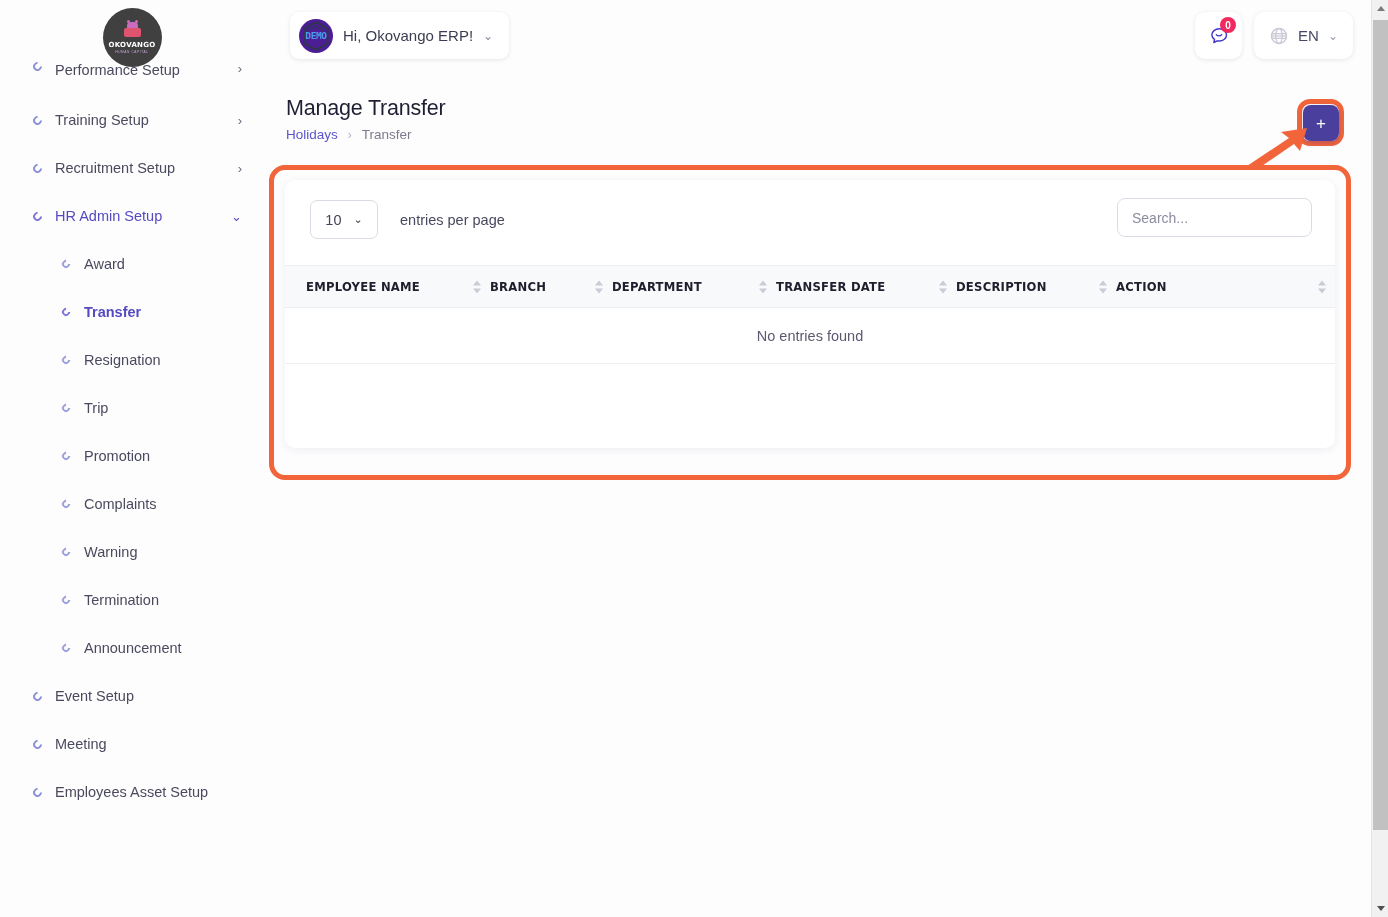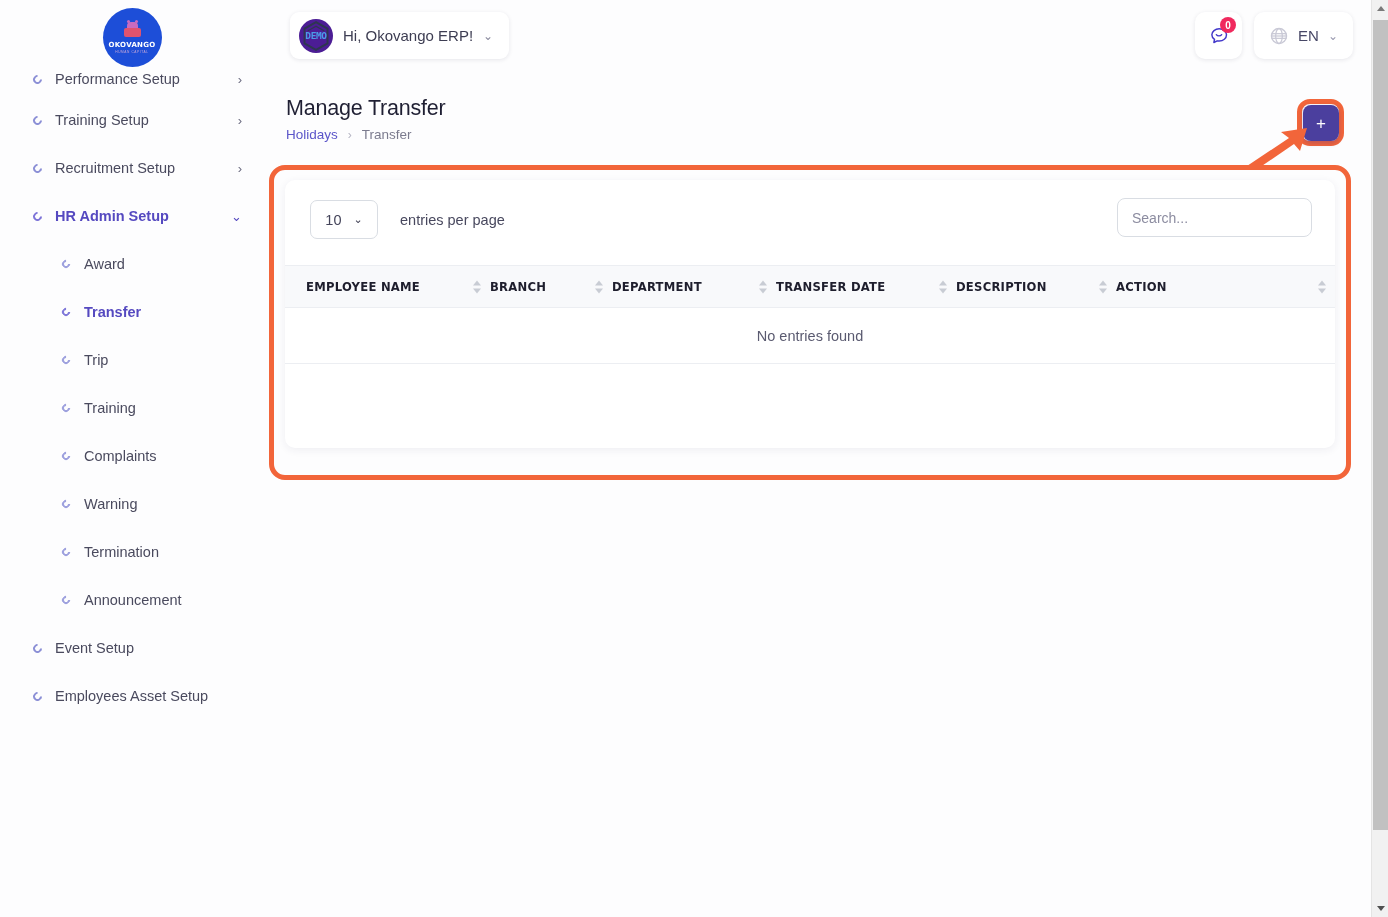--- a/index.html
+++ b/index.html
@@ -37,21 +37,21 @@
   .sidebar {
     position: absolute; left: 0; top: 0; width: 264px; height: 917px;
     background: #fdfdfe; overflow: hidden;
   }
   .logo-wrap {
     position: absolute; left: 0; top: 8px; width: 264px;
     display: flex; justify-content: center;
   }
   .logo {
     width: 59px; height: 59px; border-radius: 50%;
-    background: #1d4ed8; position: relative; overflow: hidden;
+    background: #404040; position: relative; overflow: hidden;
     display: flex; flex-direction: column; align-items: center; justify-content: center;
   }
   .logo .hippo {
     width: 17px; height: 18px; position: relative; margin-bottom: 1px;
   }
   .logo .hippo .head {
     position:absolute; left:3px; top:0; width:11px; height:7px;
     background:#c96bbf; border-radius: 4px 4px 1px 1px;
   }
   .logo .hippo .body {
@@ -79,24 +79,24 @@
     width: 9px; height: 9px; border-radius: 50%;
     border: 2px solid #8b8fd6; border-right-color: transparent;
     transform: rotate(-45deg); flex: 0 0 auto; margin-right: 13px;
   }
   .nav-item .label {
     font-size: 14.5px; color: #4a4a5e; white-space: nowrap;
   }
   .nav-item .chev {
     margin-left: auto; color: #6b6b80; font-size: 13px; line-height: 1;
   }
-  .nav-item.active > .label { color: #5549c0; font-weight: bold; }
+  .nav-item.active > .label { color: #5549c0; font-weight: normal; }
   .nav-item.active > .bullet { border-color:#7d74d8; border-right-color: transparent; }
   .nav-item.active > .chev { color:#5549c0; }
-  .nav-item.clipped { height: 34px; align-items: center; }
+  .nav-item.clipped { height: 34px; align-items: flex-start; }
   .nav-item.clipped .label { color:#4a4a5e; }
 
   .sub-item {
     display: flex; align-items: center; height: 48px;
     padding-left: 62px; cursor: pointer;
   }
   .sub-item .bullet {
     width: 8px; height: 8px; border-radius: 50%;
     border: 2px solid #9ea1de; border-right-color: transparent;
     transform: rotate(-45deg); flex: 0 0 auto; margin-right: 14px;
@@ -284,25 +284,29 @@
       <div class="sub-item">
         <span class="bullet"></span>
         <span class="label">Award</span>
       </div>
       <div class="sub-item active">
         <span class="bullet"></span>
         <span class="label">Transfer</span>
       </div>
       <div class="sub-item">
         <span class="bullet"></span>
+        <span class="label">Resignation</span>
+      </div>
+      <div class="sub-item">
+        <span class="bullet"></span>
         <span class="label">Trip</span>
       </div>
       <div class="sub-item">
         <span class="bullet"></span>
-        <span class="label">Training</span>
+        <span class="label">Promotion</span>
       </div>
       <div class="sub-item">
         <span class="bullet"></span>
         <span class="label">Complaints</span>
       </div>
       <div class="sub-item">
         <span class="bullet"></span>
         <span class="label">Warning</span>
       </div>
       <div class="sub-item">
@@ -310,20 +314,24 @@
         <span class="label">Termination</span>
       </div>
       <div class="sub-item">
         <span class="bullet"></span>
         <span class="label">Announcement</span>
       </div>
 
       <div class="nav-item">
         <span class="bullet"></span>
         <span class="label">Event Setup</span>
+      </div>
+      <div class="nav-item">
+        <span class="bullet"></span>
+        <span class="label">Meeting</span>
       </div>
       <div class="nav-item">
         <span class="bullet"></span>
         <span class="label">Employees Asset Setup</span>
       </div>
 
     </div>
   </div>
 
   <div class="topbar">

